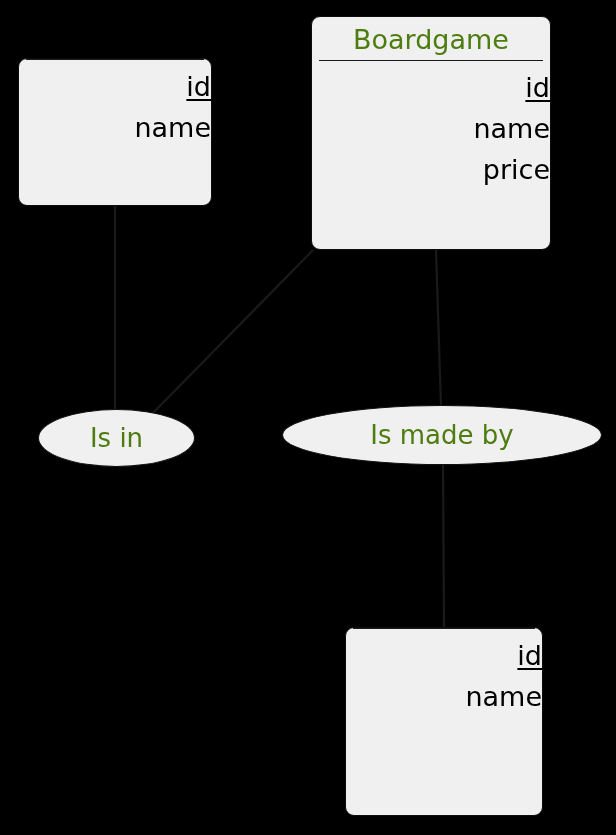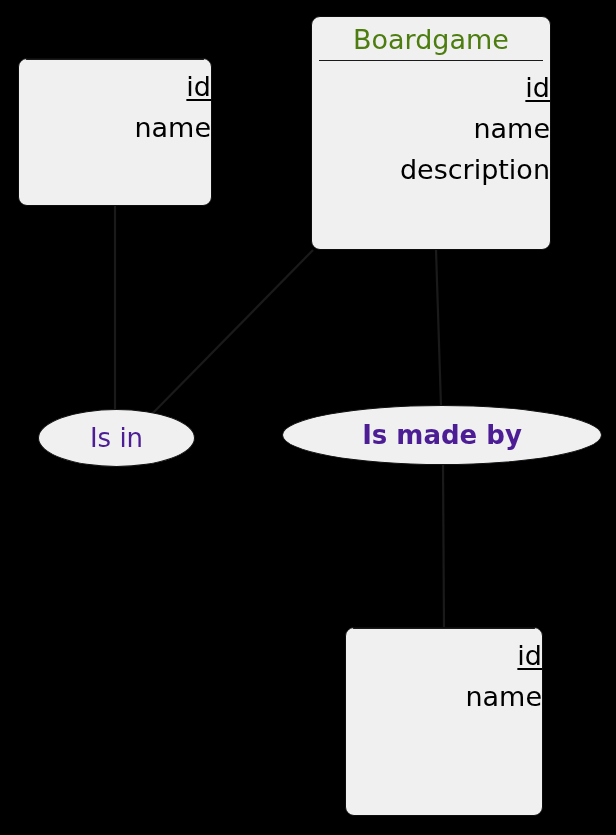--- a/index.html
+++ b/index.html
@@ -68,21 +68,21 @@
     border-radius: 50%;
     display: flex;
     align-items: center;
     justify-content: center;
     color: #000000;
   }
   .relationship-label {
     font-size: 26px;
     line-height: 1;
     white-space: nowrap;
-    color: #4c1d95;
+    color: #4d7c0f;
   }
 </style>
 </head>
 <body>
 
 <div id="canvas">
 
   <svg id="edges" viewBox="0 0 616 835" xmlns="http://www.w3.org/2000/svg">
     <line x1="115" y1="206" x2="115" y2="412" stroke="#1a1a1a" stroke-width="2.2"></line>
     <line x1="313" y1="250" x2="152" y2="414" stroke="#1a1a1a" stroke-width="2.2"></line>
@@ -97,33 +97,33 @@
       <div class="attr">name</div>
     </div>
   </div>
 
   <div class="entity" style="left:311px; top:16px; width:240px; height:234px;">
     <div class="entity-title">Boardgame</div>
     <div class="entity-divider"></div>
     <div class="attr-list">
       <div class="attr pk">id</div>
       <div class="attr">name</div>
-      <div class="attr">description</div>
+      <div class="attr">price</div>
     </div>
   </div>
 
   <div class="entity" style="left:345px; top:627px; width:198px; height:189px;">
     <div class="entity-divider"></div>
     <div class="attr-list">
       <div class="attr pk">id</div>
       <div class="attr">name</div>
     </div>
   </div>
 
   <div class="relationship" style="left:38px; top:409px; width:157px; height:58px;">
     <span class="relationship-label">Is in</span>
   </div>
 
-  <div class="relationship" style="left:282px; top:405px; width:320px; height:60px;font-weight:bold;">
+  <div class="relationship" style="left:282px; top:405px; width:320px; height:60px;">
     <span class="relationship-label">Is made by</span>
   </div>
 
 </div>
 
 </body></html>

